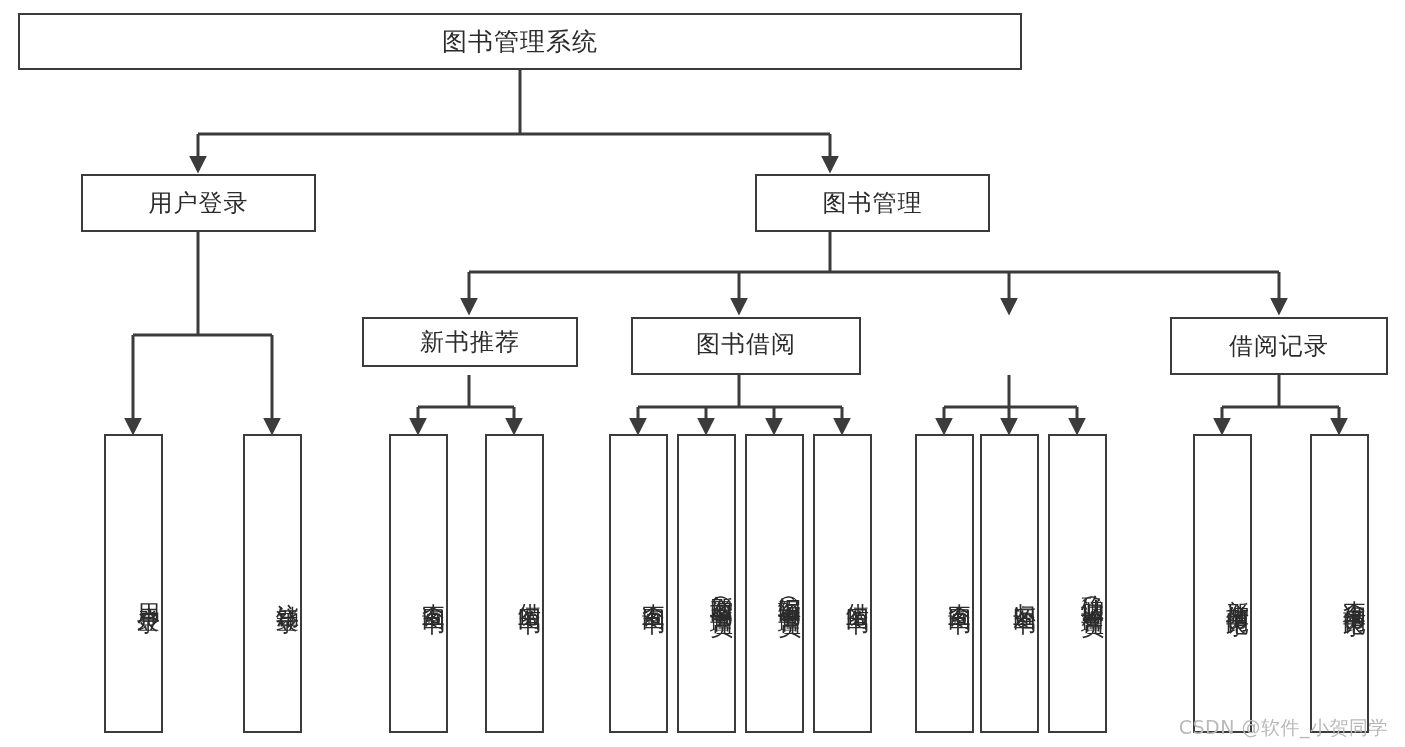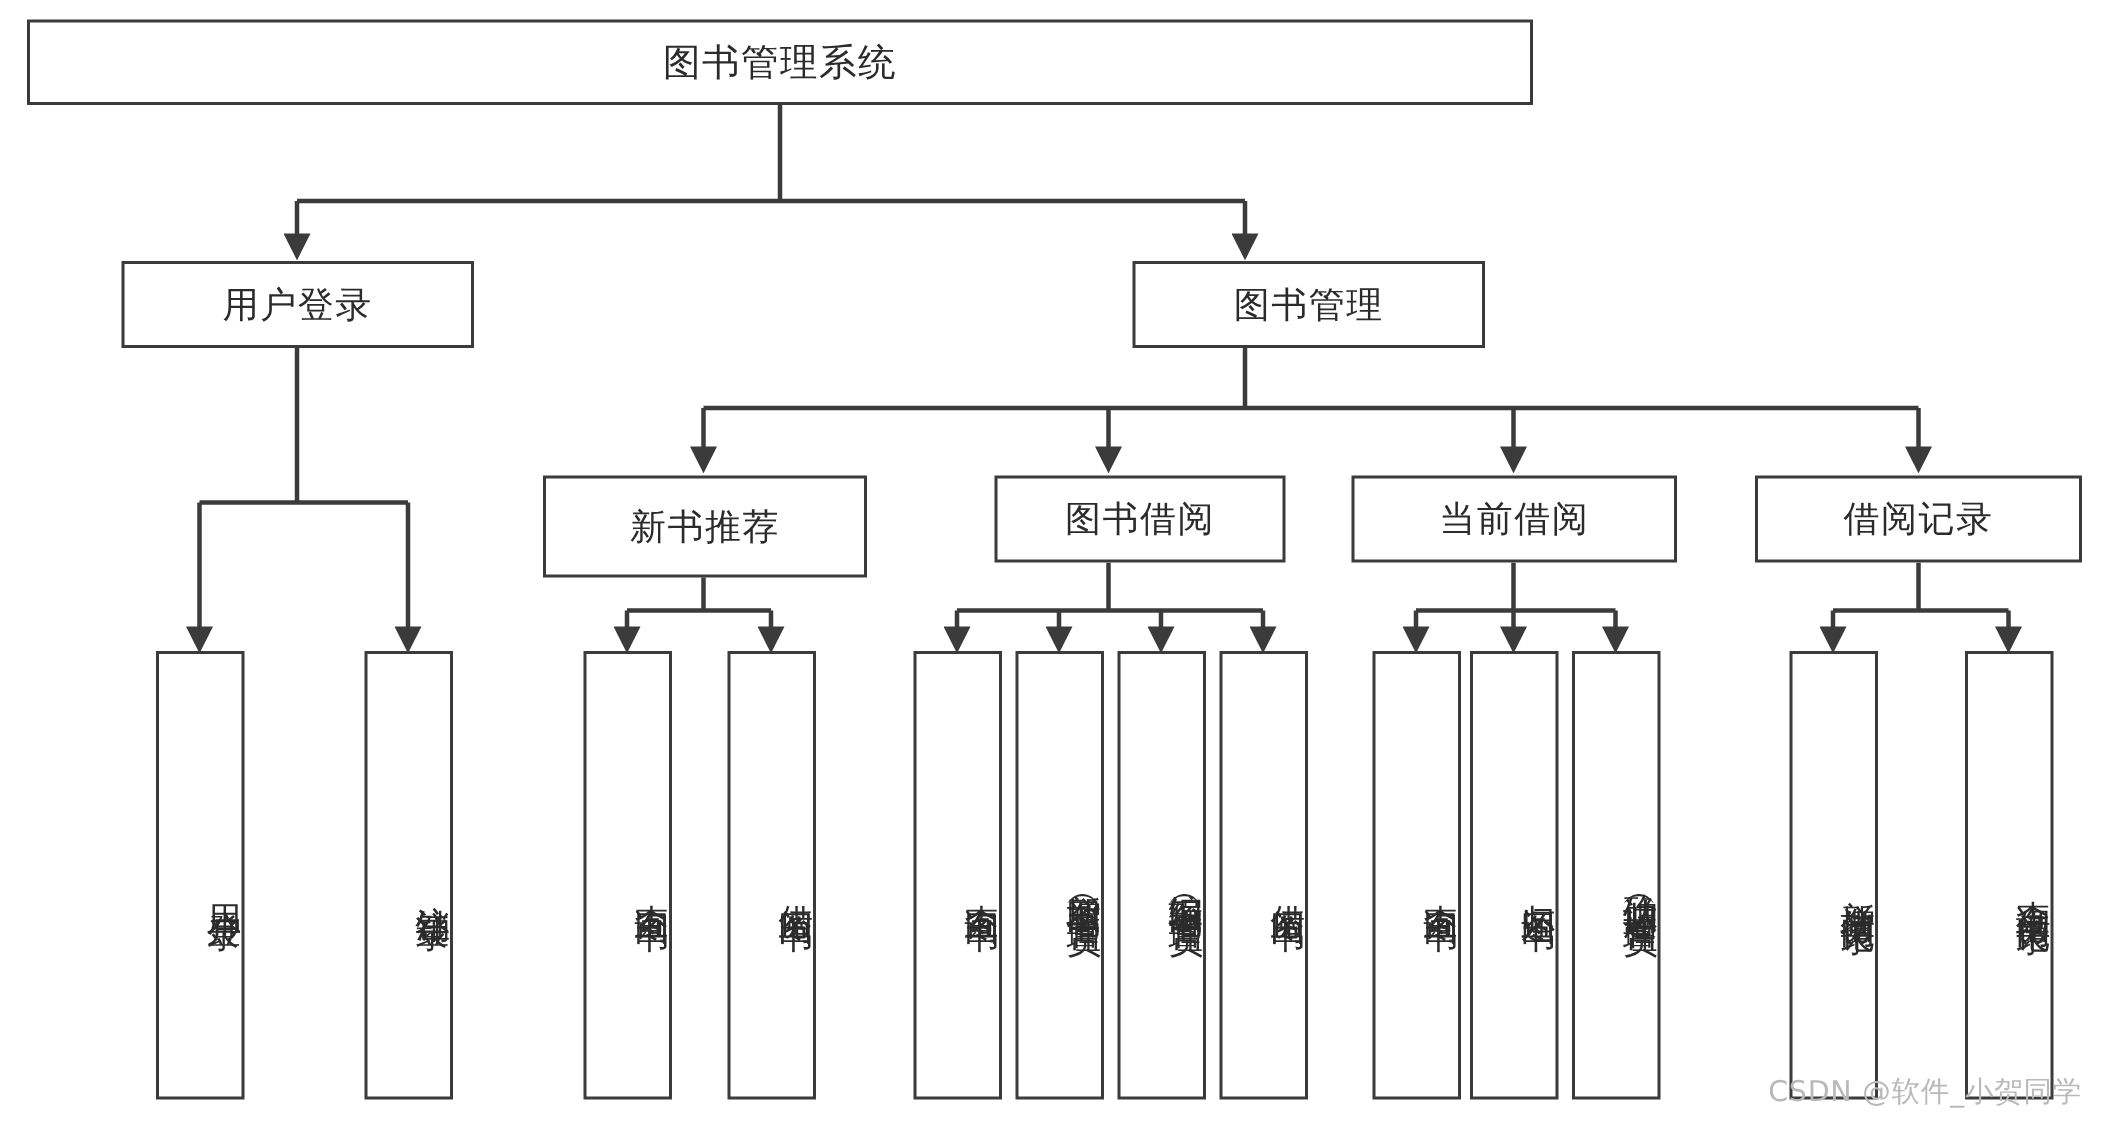--- a/index.html
+++ b/index.html
@@ -119,23 +119,22 @@
       <path d="M 1222 407 L 1222 432" marker-end="url(#arrow)"></path>
       <path d="M 1339 407 L 1339 432" marker-end="url(#arrow)"></path>
     </g>
   </svg>
 
   <div class="node horiz root" style="left:18px; top:13px; width:1004px; height:57px;">图书管理系统</div>
 
   <div class="node horiz" style="left:81px; top:174px; width:235px; height:58px;">用户登录</div>
   <div class="node horiz" style="left:711px; top:174px; width:235px; height:58px;margin-left:44px;">图书管理</div>
 
-  <div class="node horiz" style="left:362px; top:317px; width:216px; height:68px;">新书推荐</div>
-  <div class="node horiz" style="left:663px; top:317px; width:194px; height:58px;">图书借阅</div>
-  <div class="node horiz" style="left:901px; top:317px; width:217px; height:58px;">当前借阅</div>
+  <div class="node horiz" style="left:362px; top:317px; width:216px; height:50px;">新书推荐</div>
+  <div class="node horiz" style="left:631px; top:317px; width:230px; height:58px;font-family:Liberation Mono, monospace;">图书借阅</div>
   <div class="node horiz" style="left:1170px; top:317px; width:218px; height:58px;text-align:right;">借阅记录</div>
 
   <div class="node vert" style="left:104px; top:434px; width:59px; height:299px;">用户登录</div>
   <div class="node vert" style="left:243px; top:434px; width:59px; height:299px;">注销登录</div>
 
   <div class="node vert" style="left:389px; top:434px; width:59px; height:299px;">查询图书</div>
   <div class="node vert" style="left:485px; top:434px; width:59px; height:299px;">借阅图书</div>
 
   <div class="node vert" style="left:609px; top:434px; width:59px; height:299px;">查询图书</div>
   <div class="node vert" style="left:677px; top:434px; width:59px; height:299px;">新增图书（管理员）</div>

